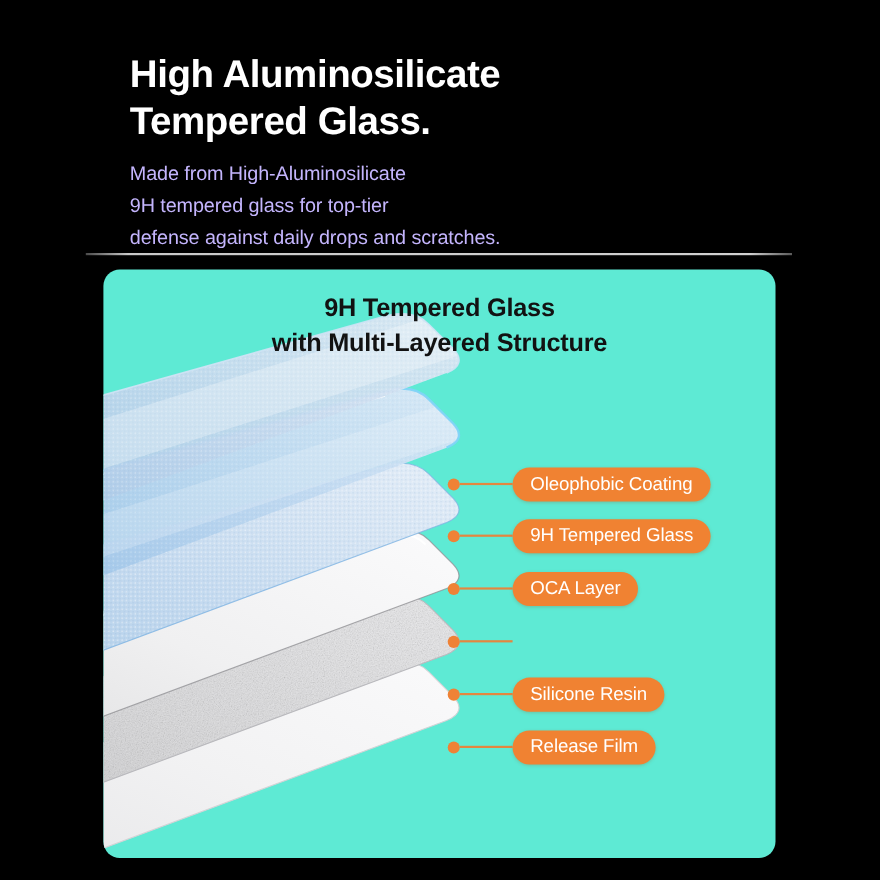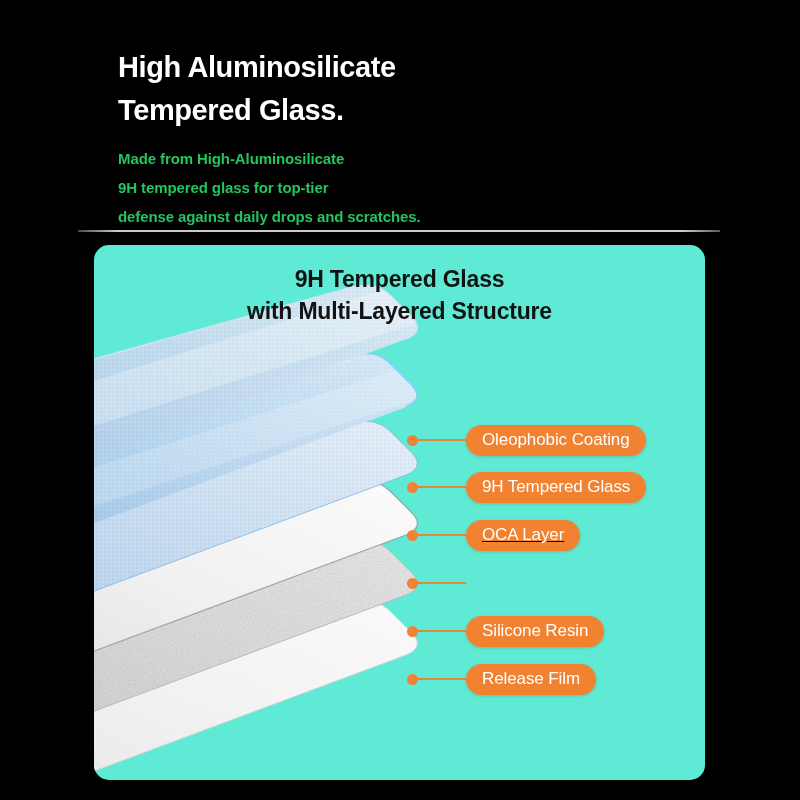--- a/index.html
+++ b/index.html
@@ -9,30 +9,30 @@
     font-family:"Liberation Sans", sans-serif;
     overflow:hidden;
     position:relative;
   }
   #stage{position:absolute;inset:0;width:800px;height:800px;overflow:hidden;}
 
   
   .header{position:absolute;left:118px;top:46px;width:620px;}
   .h-title{
     color:#ffffff;
-    font-size:29px;
+    font-size:35px;
     font-weight:bold;
     line-height:43px;
     letter-spacing:-0.4px;
     white-space:pre-line;
   }
   .h-sub{
-    color:#22c55e;
-    font-size:15px;
-    font-weight:700;
+    color:#c4b5fd;
+    font-size:18px;
+    font-weight:400;
     line-height:29px;
     letter-spacing:-0.1px;
     margin-top:12px;
     white-space:pre-line;
   }
   .divider{
     position:absolute;left:78px;top:230px;width:642px;height:2px;
     background:linear-gradient(to right,#4a4a4a 0%,#c9c9c9 6%,#d0d0d0 94%,#5a5a5a 100%);
   }
 
@@ -237,21 +237,21 @@
         <span class="c-line" style="width:48px;"></span>
         <span class="c-pill">Oleophobic Coating</span>
       </div>
 
       <div class="callout" style="left:313px;top:227px;">
         <span class="c-dot"></span>
         <span class="c-line" style="width:48px;"></span>
         <span class="c-pill">9H Tempered Glass</span>
       </div>
 
-      <div class="callout" style="left:313px;top:275px;text-decoration:underline;">
+      <div class="callout" style="left:313px;top:275px;">
         <span class="c-dot"></span>
         <span class="c-line" style="width:48px;"></span>
         <span class="c-pill">OCA Layer</span>
       </div>
 
       <div class="callout" style="left:313px;top:323px;">
         <span class="c-dot"></span>
         <span class="c-line" style="width:48px;"></span>
       </div>
 

